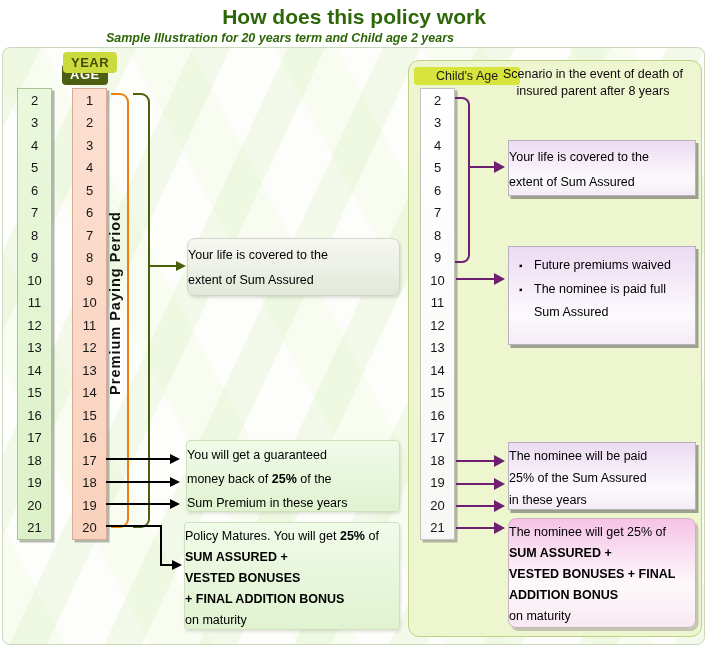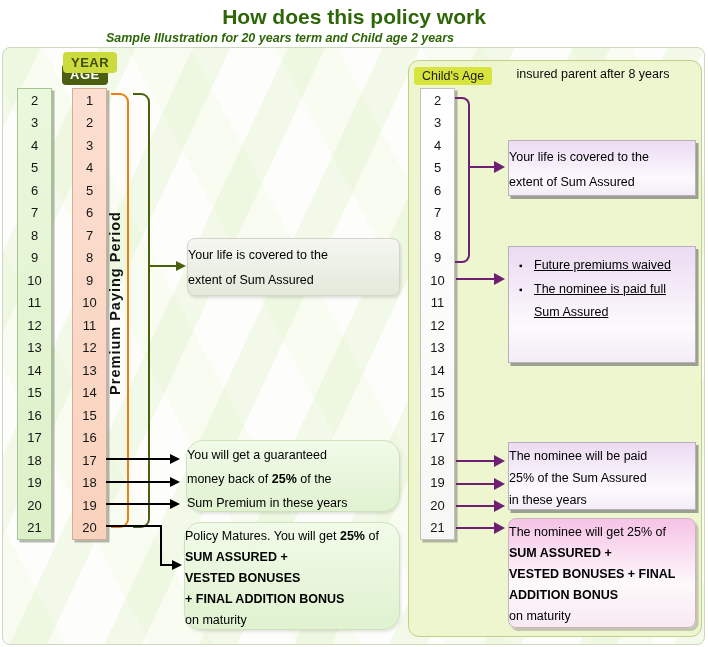--- a/index.html
+++ b/index.html
@@ -40,34 +40,34 @@
   .line.olive{background:var(--olive,#4a610b);}
   .line.purple{background:var(--purple,#6e1f72);}
   .head{position:absolute;width:0;height:0;border-top:5px solid transparent;
         border-bottom:5px solid transparent;border-left:10px solid #000;}
   .head.olive{border-left-color:var(--olive,#4a610b);}
   .head.purple{border-top-width:6px;border-bottom-width:6px;border-left-width:11px;
         border-left-color:var(--purple,#6e1f72);}
   .infobox{position:absolute;font-size:12.5px;color:#000;box-sizing:border-box;}
   .box-grey{background:linear-gradient(#f5f7f1,#e3e9da);border:1px solid #d4d4cd;border-radius:8px;
         box-shadow:1px 2px 3px rgba(0,0,0,.12);}
-  .box-green{background:linear-gradient(#f1fbe9,#e0f2d0);border:1px solid #cfe0bd;border-radius:17px;
+  .box-green{background:linear-gradient(#f1fbe9,#e0f2d0);border:1px solid #cfe0bd;border-radius:4px;
         box-shadow:1px 2px 3px rgba(0,0,0,.10);}
   .box-lav{background:linear-gradient(var(--lavender,#ecdbf2),#fcfafd 70%,#f4ecf6);
         border:1px solid #b8b0bc;box-shadow:2.5px 3px 0 rgba(90,90,90,.55);}
   .box-pink{background:linear-gradient(var(--pink,#f6c3e6),#fdf9fb 60%,#f8e9f1);
         border:1px solid #c9b3bf;border-radius:8px;box-shadow:2.5px 3px 0 rgba(120,110,115,.35);}
   .lh25{line-height:25px;padding-top:4px;}
   .lh24{line-height:24px;padding-top:2px;}
   .lh22{line-height:22px;padding-top:2px;}
   .lh21{line-height:21px;padding-top:3px;}
   .right-panel{position:absolute;left:408px;top:60px;width:292px;height:575px;
         background:var(--right-panel-green,#eef6cf);border:1px solid #bfd184;border-radius:11px;}
   .badge-child{left:414px;top:67px;background:var(--childs-age-yellow,#d7e43c);color:#1c1c1c;
-        font-weight:normal;font-size:12.5px;letter-spacing:0;border-radius:3px;padding:2px 8px;}
+        font-weight:normal;font-size:12.5px;letter-spacing:0;border-radius:3px;padding:2px 22px;}
   .scenario{position:absolute;left:487px;top:66px;width:212px;text-align:center;
         font-size:12.5px;line-height:17px;color:#0c0c0c;}
   .bullets{position:absolute;left:508px;top:246px;width:188px;box-sizing:border-box;
         padding:7px 8px 0 8px;text-align:left;}
   .bullets .bullet-item{font-size:12.5px;line-height:23.5px;padding-left:17px;position:relative;}
   .bullets .bullet-item::before{content:"\25AA";position:absolute;left:2px;font-size:10px;}
 </style>
 </head>
 <body>
 
@@ -161,20 +161,21 @@
   <div class="infobox box-green lh21" style="left:184px;top:522px;width:216px;height:108px;">
     <div><span>Policy Matures. You will get </span><b>25%</b><span> of</span></div>
     <div><b>SUM ASSURED +</b></div>
     <div><b>VESTED BONUSES</b></div>
     <div><b>+ FINAL ADDITION BONUS</b></div>
     <div>on maturity</div>
   </div>
 
   <div class="badge badge-child">Child's Age</div>
   <div class="scenario">
+    <div>Scenario in the event of death of</div>
     <div>insured parent after 8 years</div>
   </div>
 
   <div class="num-col child-col">
       <div class="cell">2</div>
       <div class="cell">3</div>
       <div class="cell">4</div>
       <div class="cell">5</div>
       <div class="cell">6</div>
       <div class="cell">7</div>
@@ -209,21 +210,21 @@
   <div class="head purple" style="left:494px;top:500px;"></div>
 
   <div class="line purple" style="left:456px;top:527px;width:40px;"></div>
   <div class="head purple" style="left:494px;top:522px;"></div>
 
   <div class="infobox box-lav lh25" style="left:508px;top:140px;width:188px;height:56px;">
     <div>Your life is covered to the</div>
     <div>extent of Sum Assured</div>
   </div>
 
-  <div class="infobox box-lav bullets" style="height:117px;text-decoration:underline;">
+  <div class="infobox box-lav bullets" style="height:99px;">
       <div class="bullet-item">Future premiums waived</div>
       <div class="bullet-item">The nominee is paid full Sum Assured</div>
     </div>
 
   <div class="infobox box-lav lh22" style="left:508px;top:442px;width:188px;height:68px;">
     <div>The nominee will be paid</div>
     <div>25% of the Sum Assured</div>
     <div>in these years</div>
   </div>
 

